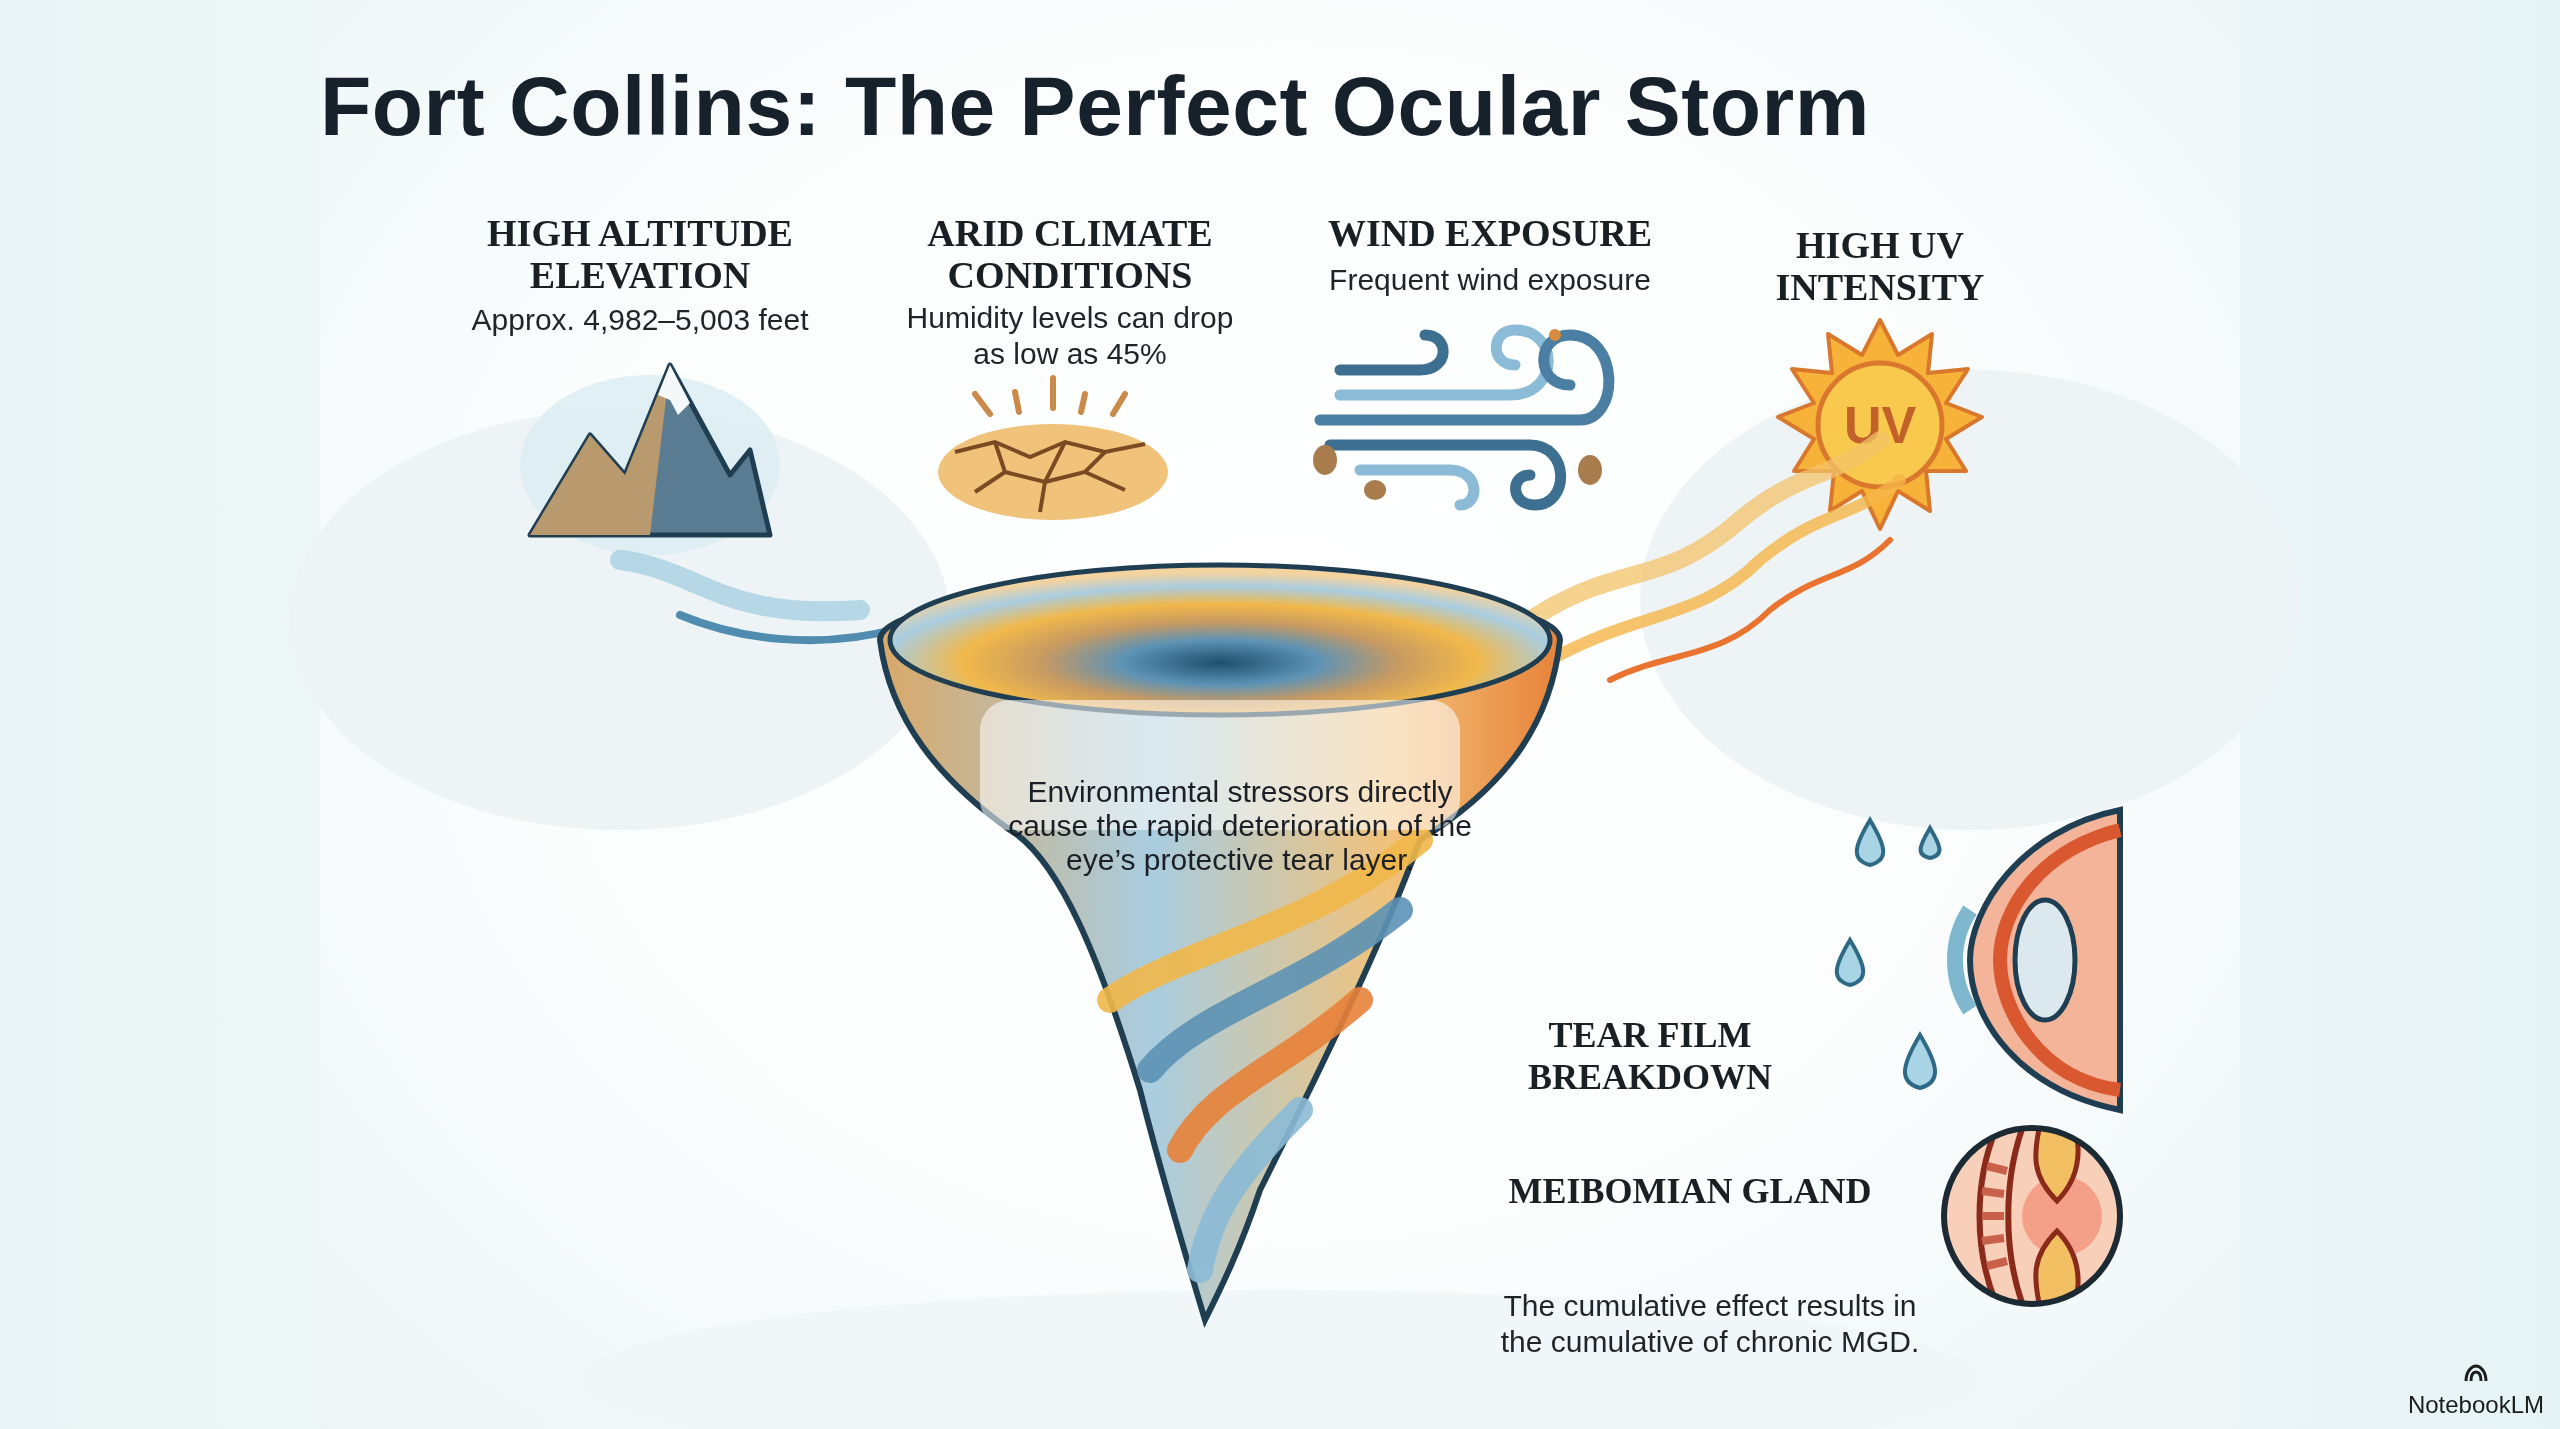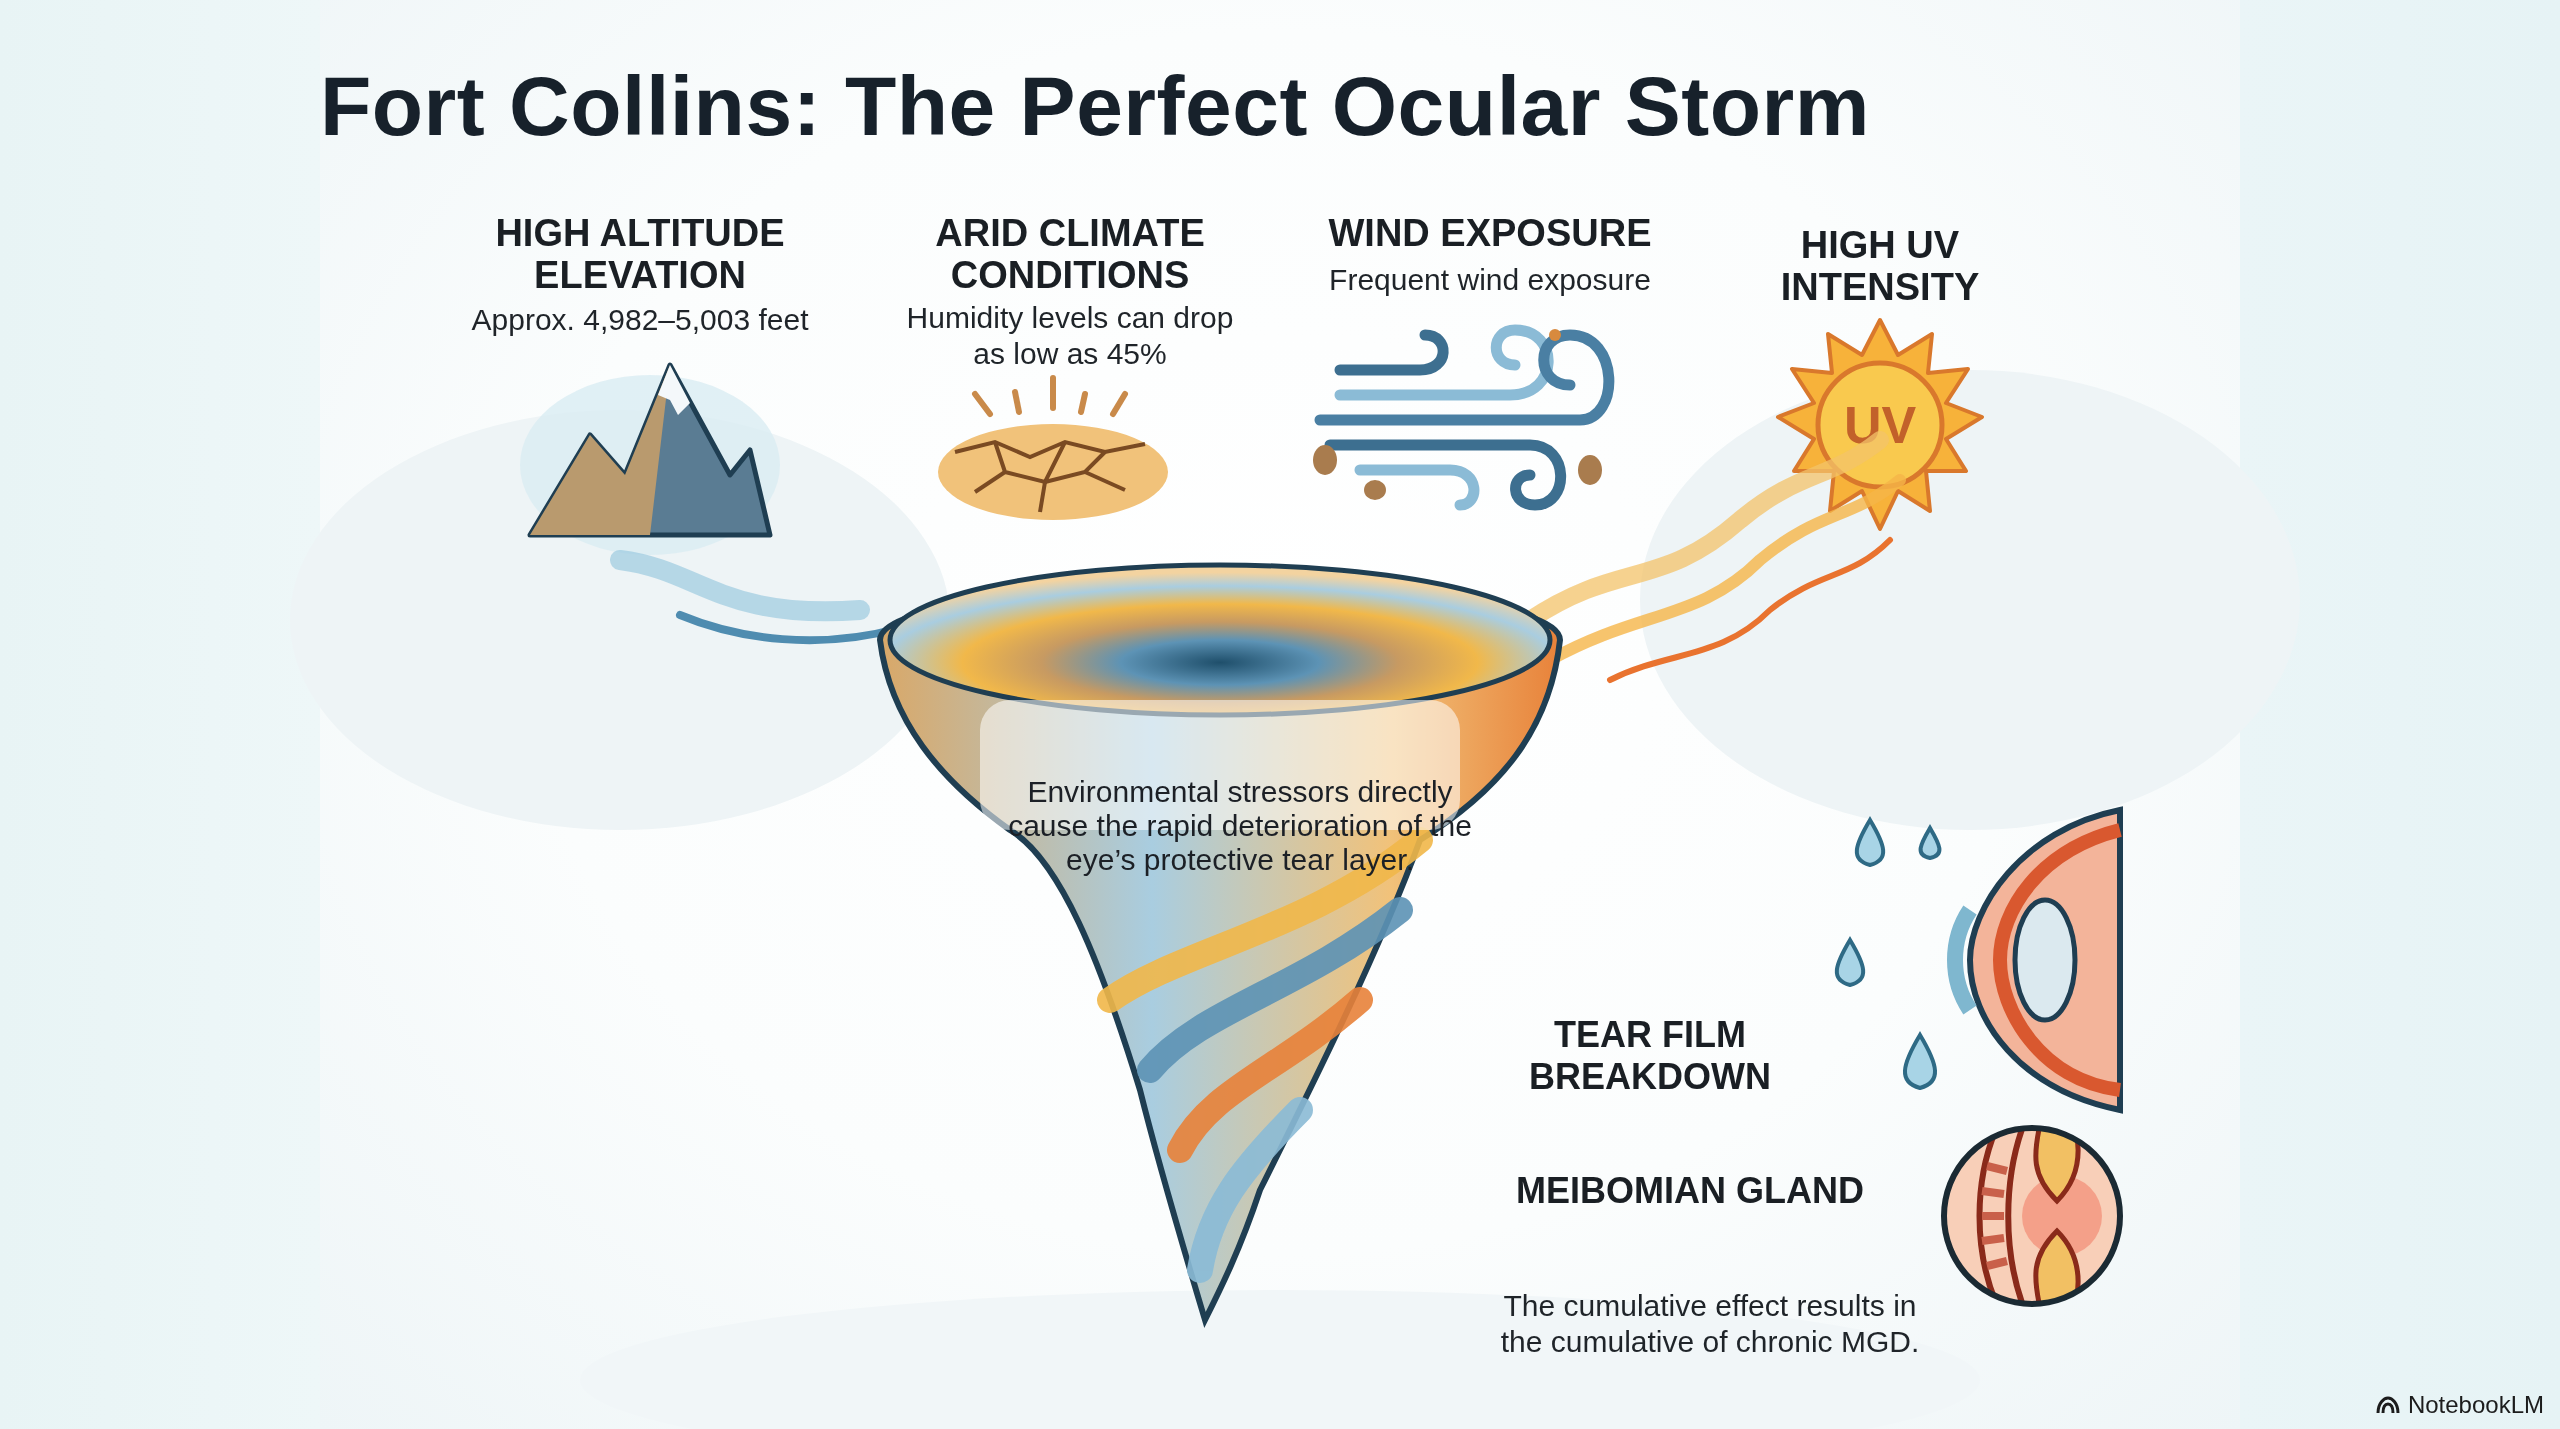--- a/index.html
+++ b/index.html
@@ -5,24 +5,24 @@
   html, body { margin:0; padding:0; }
   body {
     width:2560px; height:1429px; overflow:hidden; position:relative;
     background: linear-gradient(90deg,#e8f4f5 0%,#eef7f8 12.5%,#f3f8f9 12.6%,#f6f9fa 87.4%,#eaf5f7 87.5%,#e6f3f5 100%);
     font-family:"Liberation Sans", sans-serif; color:#161c22;
   }
   .slide { position:absolute; left:320px; top:0; width:1920px; height:1429px;
     background: radial-gradient(ellipse at 50% 45%, #ffffff 0%, #fbfdfd 55%, #eef5f7 100%); }
   .title { position:absolute; left:0; width:1920px; top:58px; text-align:left;
     font-size:84px; font-weight:700; color:#17212b; letter-spacing:0.5px; }
-  .h { position:absolute; text-align:center; font-weight:700; font-size:38px; line-height:42px; color:#1a1f24; }
+  .h { position:absolute; text-align:center; font-weight:700; font-size:38px; line-height:42px; color:#1a1f24;font-family:Liberation Serif, serif; }
   .s { position:absolute; text-align:center; font-size:30px; line-height:36px; color:#1f2429; }
   .blurb { position:absolute; text-align:center; font-size:30px; line-height:34px; color:#1c2026; }
-  .brand { position:absolute; right:16px; bottom:10px; font-size:24px; color:#1c1c1c; display:flex; align-items:center; gap:8px; }
+  .brand { position:absolute; right:16px; bottom:10px; font-size:24px; color:#1c1c1c; display:flex; align-items:center; gap:8px;flex-direction:column; }
   svg { position:absolute; overflow:visible; }
 </style>
 </head>
 <body>
 
 <div class="slide">
 
   <svg width="1920" height="1429" style="left:0;top:0">
     <ellipse cx="300" cy="620" rx="330" ry="210" fill="#eef4f6"></ellipse>
     <ellipse cx="1650" cy="600" rx="330" ry="230" fill="#eef4f6"></ellipse>

